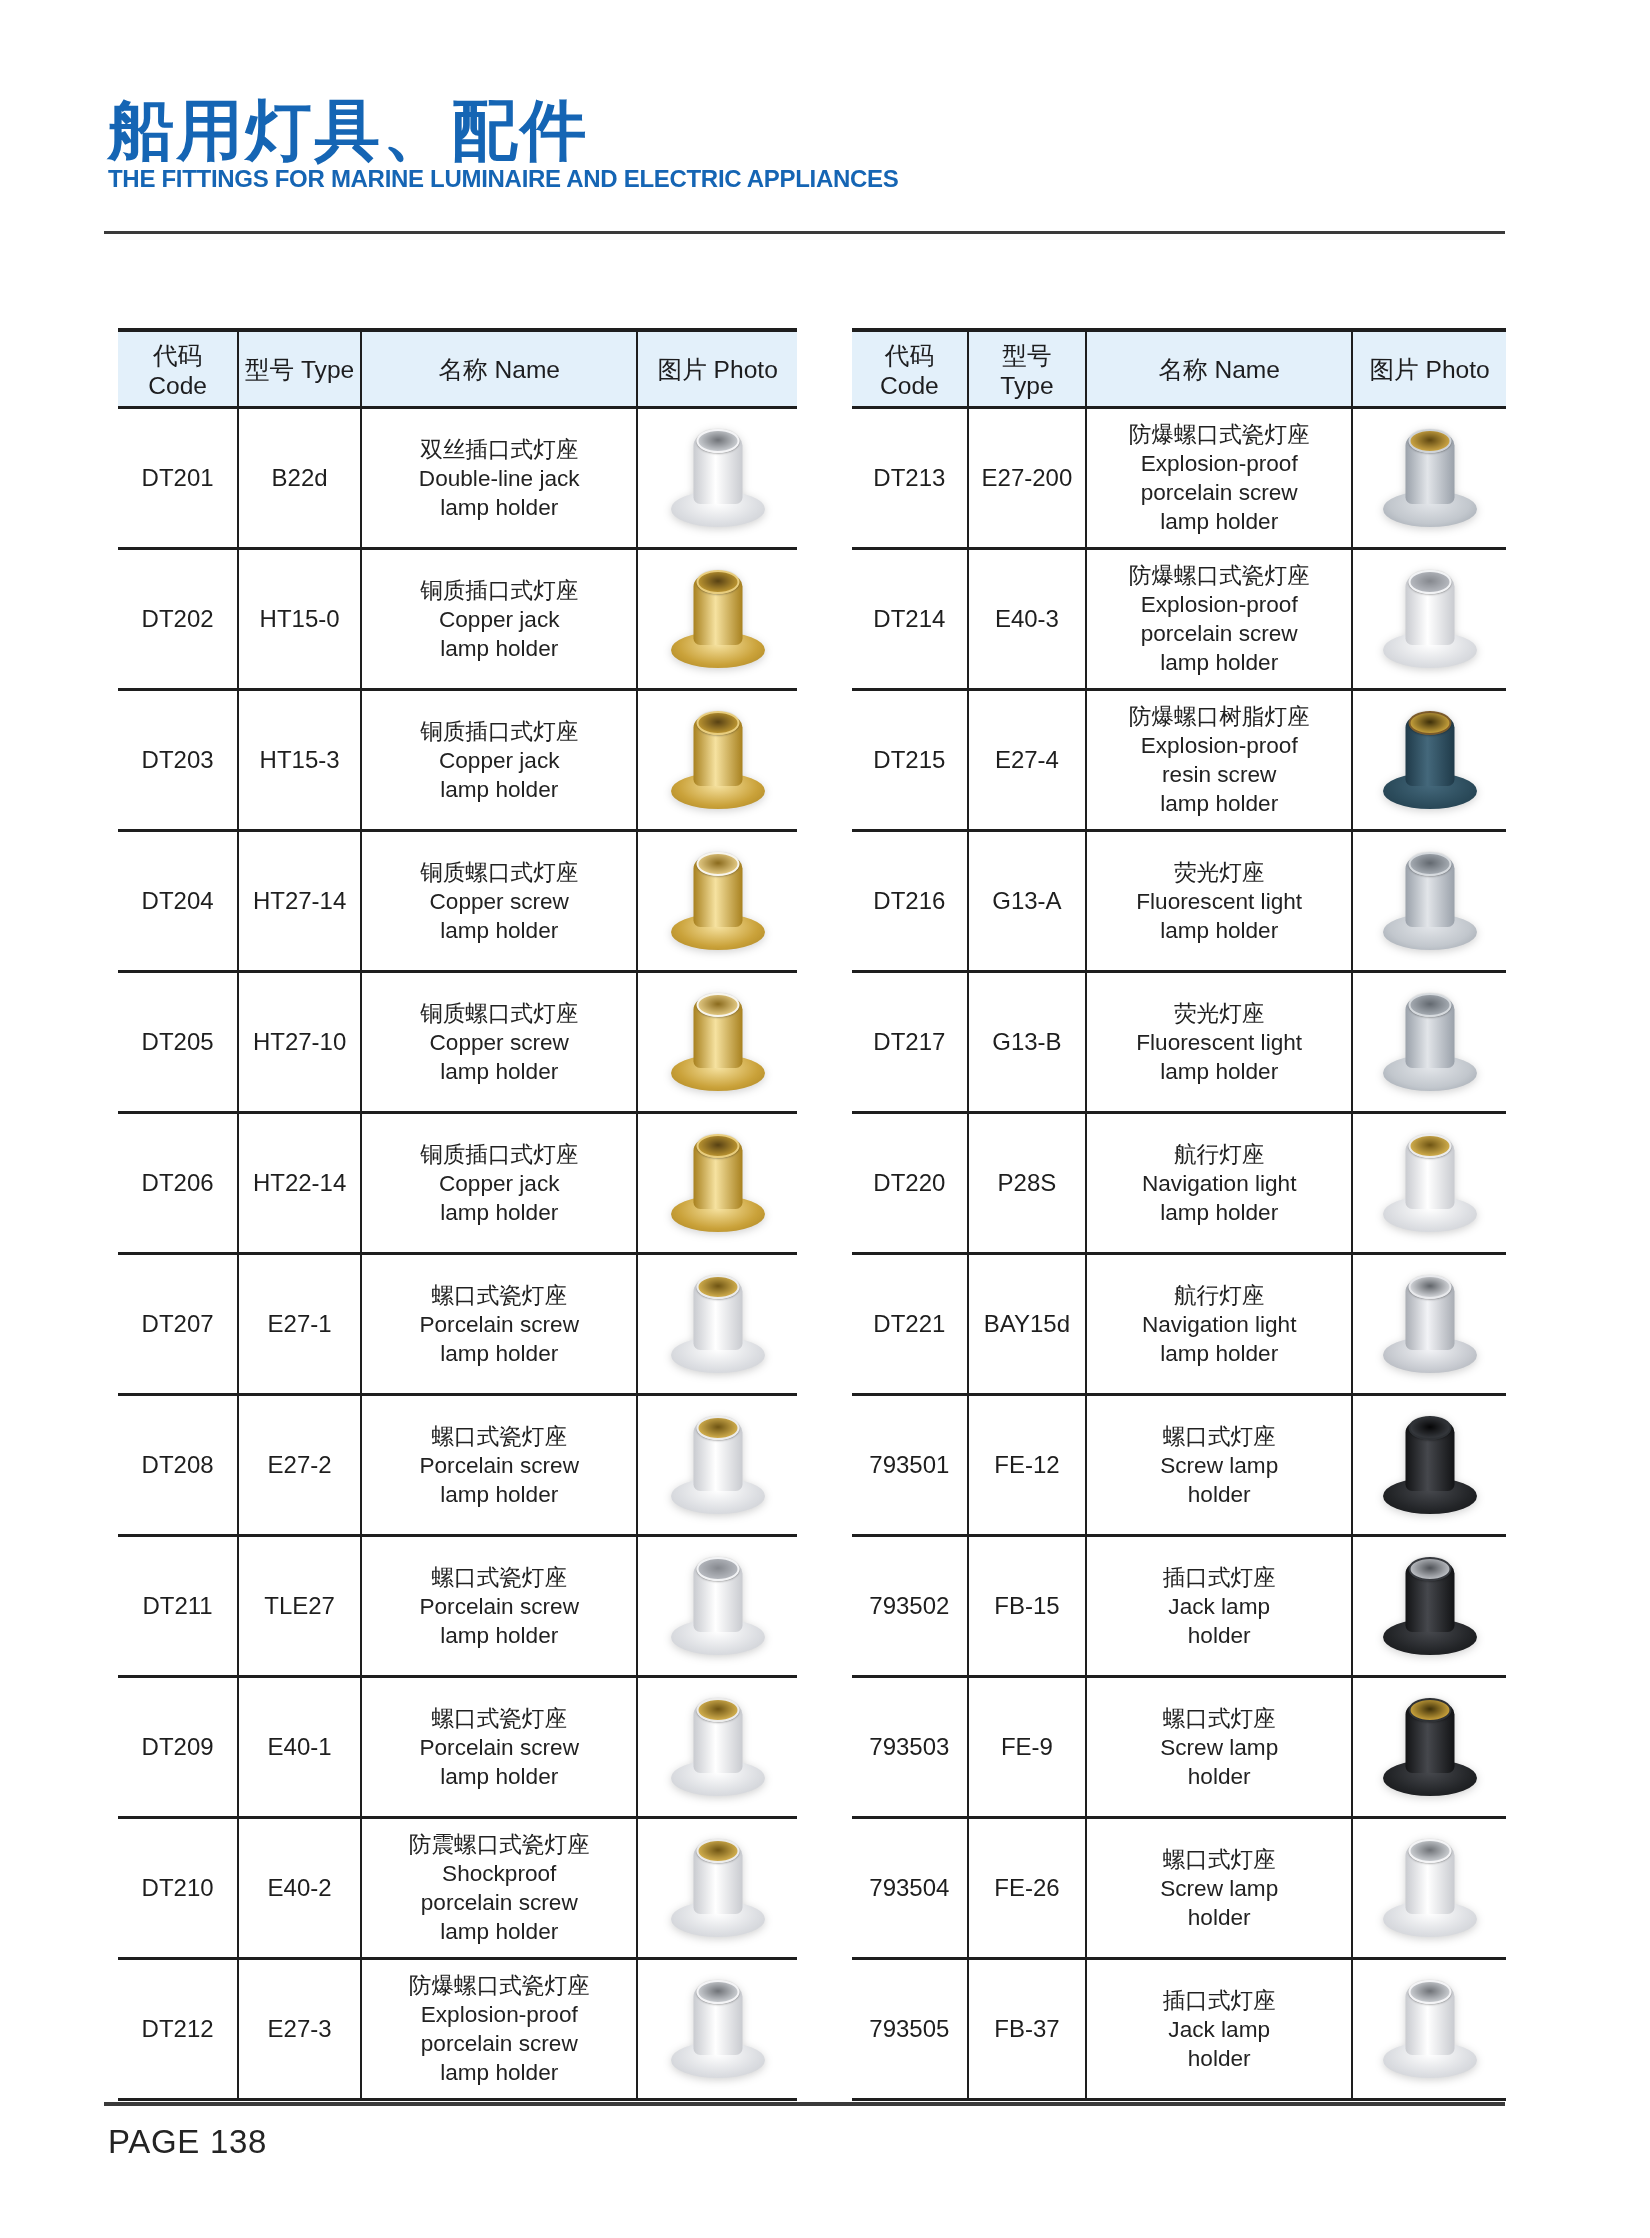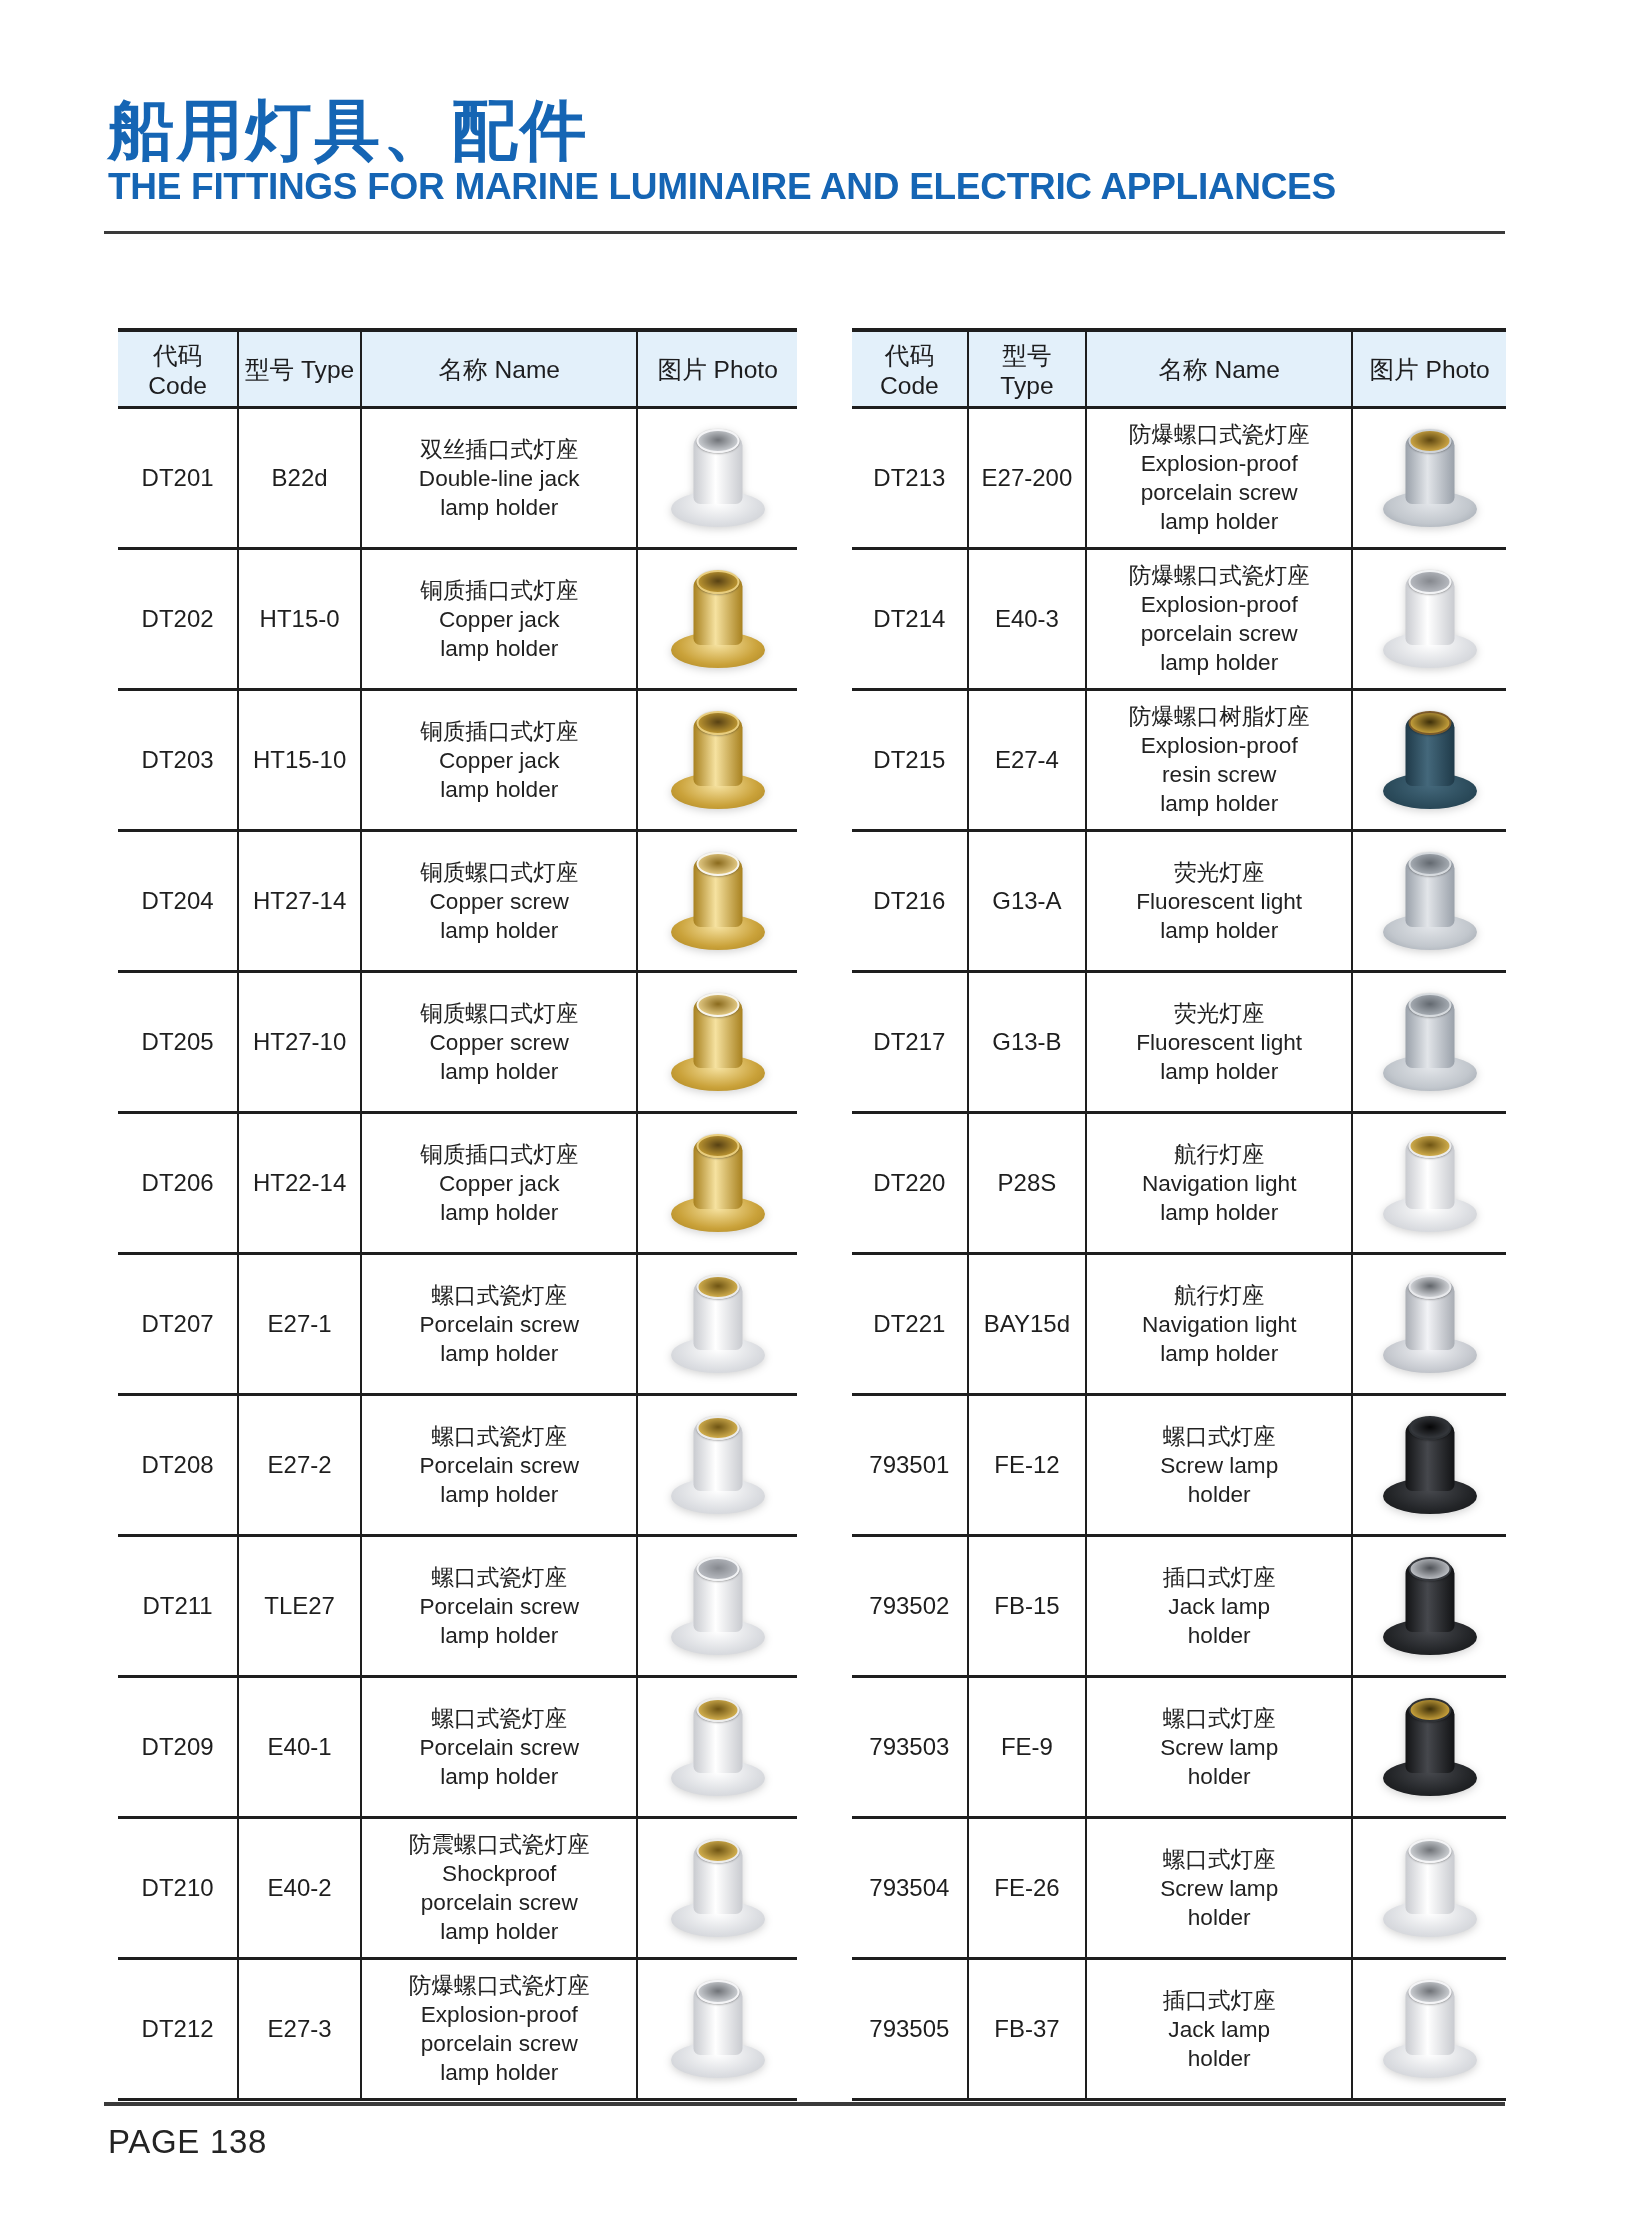--- a/index.html
+++ b/index.html
@@ -8,21 +8,21 @@
     font-family:"Liberation Sans","DejaVu Sans",sans-serif;color:#1e1e1e;
     -webkit-font-smoothing:antialiased;
   }
   
   .page-title{
     position:absolute;left:108px;top:94px;
     font-size:66px;font-weight:600;color:#1565b4;letter-spacing:2.7px;line-height:1.1;
   }
   .page-subtitle{
     position:absolute;left:108px;top:165px;
-    font-size:37px;font-weight:700;color:#1565b4;letter-spacing:-0.3px;line-height:1.2;
+    font-size:24px;font-weight:700;color:#1565b4;letter-spacing:-0.3px;line-height:1.2;
   }
   .rule-top{
     position:absolute;left:104px;top:231px;width:1401px;height:3.3px;background:#3a3a3a;
   }
   
   .tables-wrap{
     position:absolute;left:118px;top:328px;display:flex;gap:55px;align-items:flex-start;
   }
   table.parts{
     border-collapse:collapse;table-layout:fixed;
@@ -132,21 +132,21 @@
 lamp holder</span>
           </td>
           <td>
             <div class="fig" data-photo="brass">
               <span class="hole"></span>
             </div>
           </td>
         </tr>
       <tr>
           <td>DT203</td>
-          <td>HT15-10</td>
+          <td>HT15-3</td>
           <td class="namecell">
             <span class="cn">铜质插口式灯座</span>
             <span class="en">Copper jack
 lamp holder</span>
           </td>
           <td>
             <div class="fig" data-photo="brass">
               <span class="hole"></span>
             </div>
           </td>

